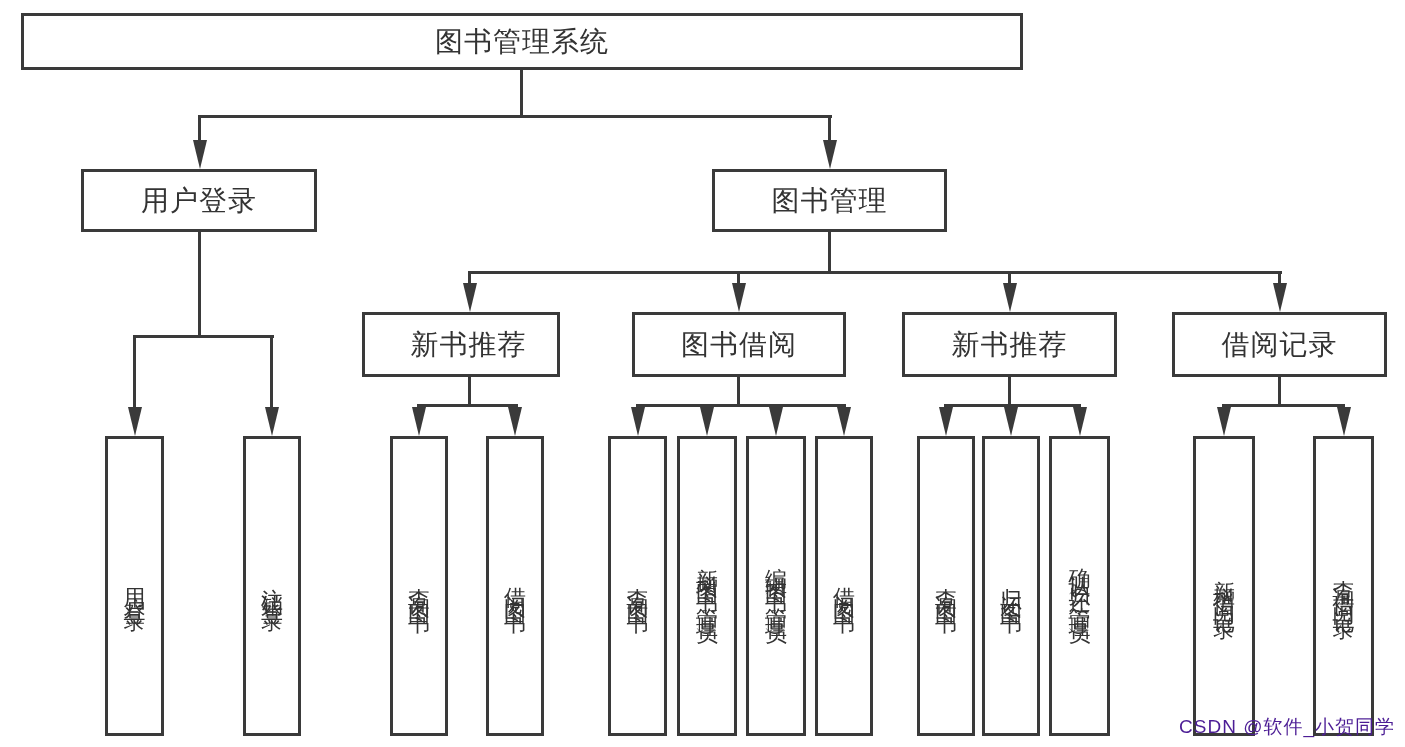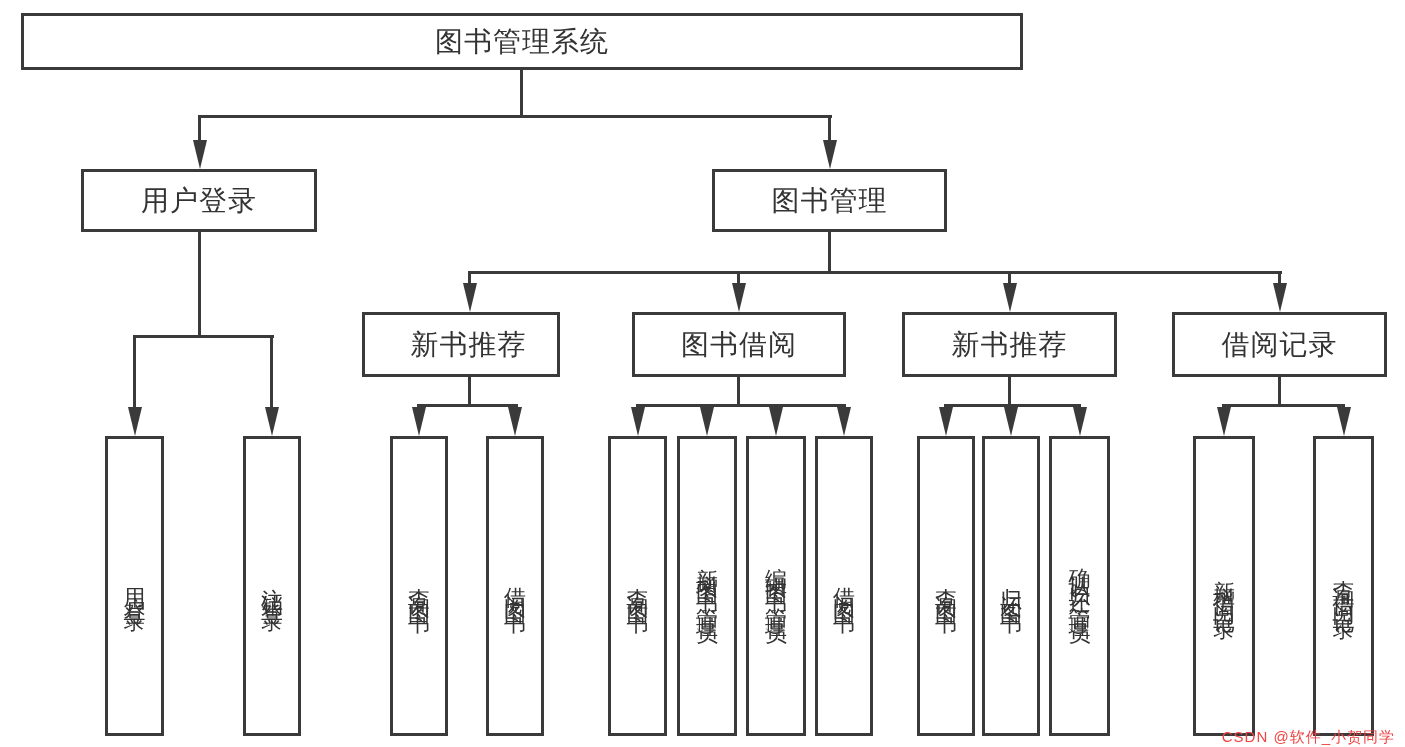--- a/index.html
+++ b/index.html
@@ -103,23 +103,23 @@
   #c6-a2{left:1004px;top:407px;}
   #c6-a3{left:1073px;top:407px;}
 
   #c7-stem{left:1278px;top:377px;height:30px;}
   #c7-bar{left:1222px;top:404px;width:123px;}
   #c7-a1{left:1217px;top:407px;}
   #c7-a2{left:1337px;top:407px;}
 
   .watermark{
     position:absolute;
-    right:10px;bottom:0;
-    font-size:15px;
-    color:#ef4444;
+    right:10px;bottom:7px;
+    font-size:19px;
+    color:#4c1d95;
     letter-spacing:1px;
     white-space:nowrap;
   }
 </style>
 </head>
 <body>
 
 <div id="canvas">
 
   <div class="v-line" id="c1-stem"></div>

